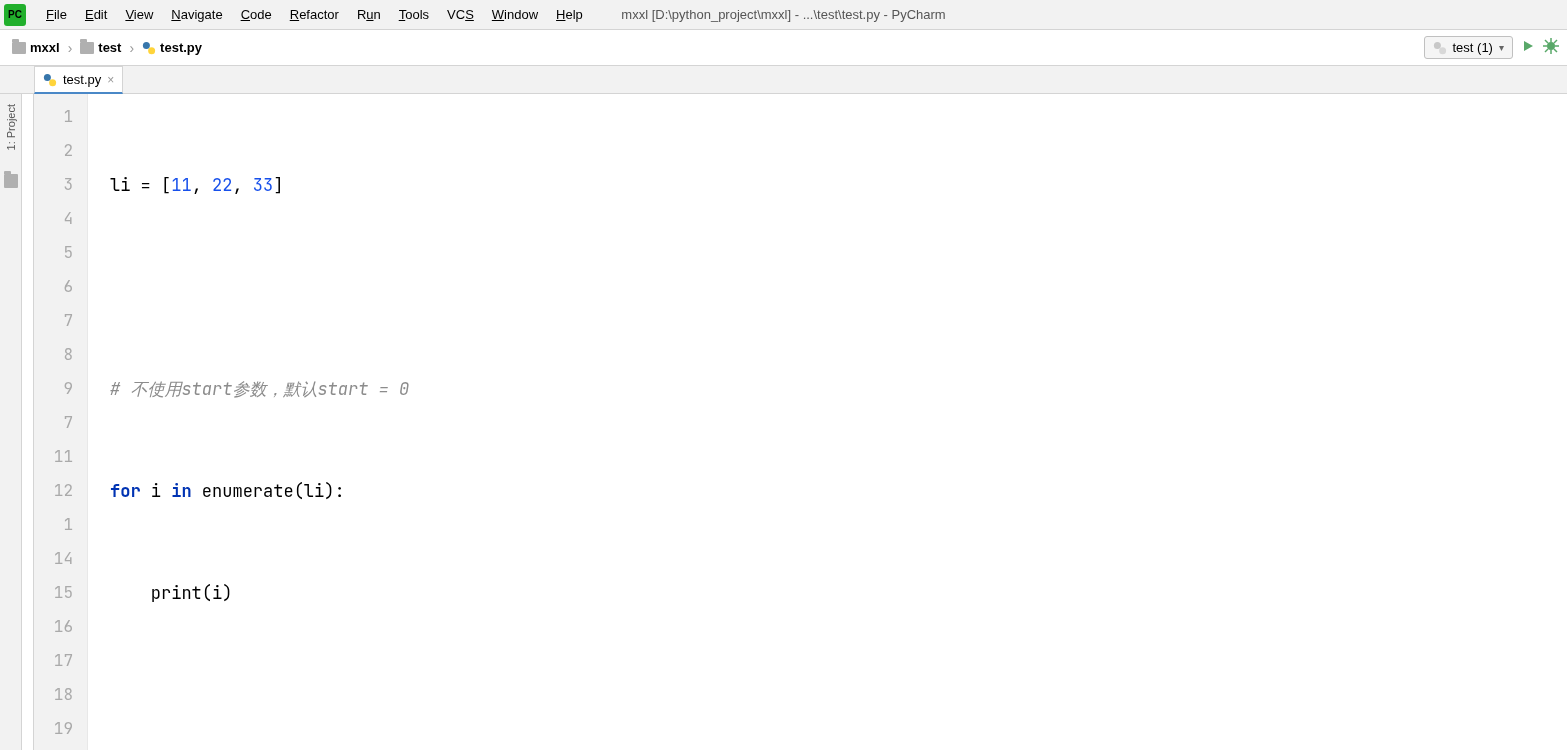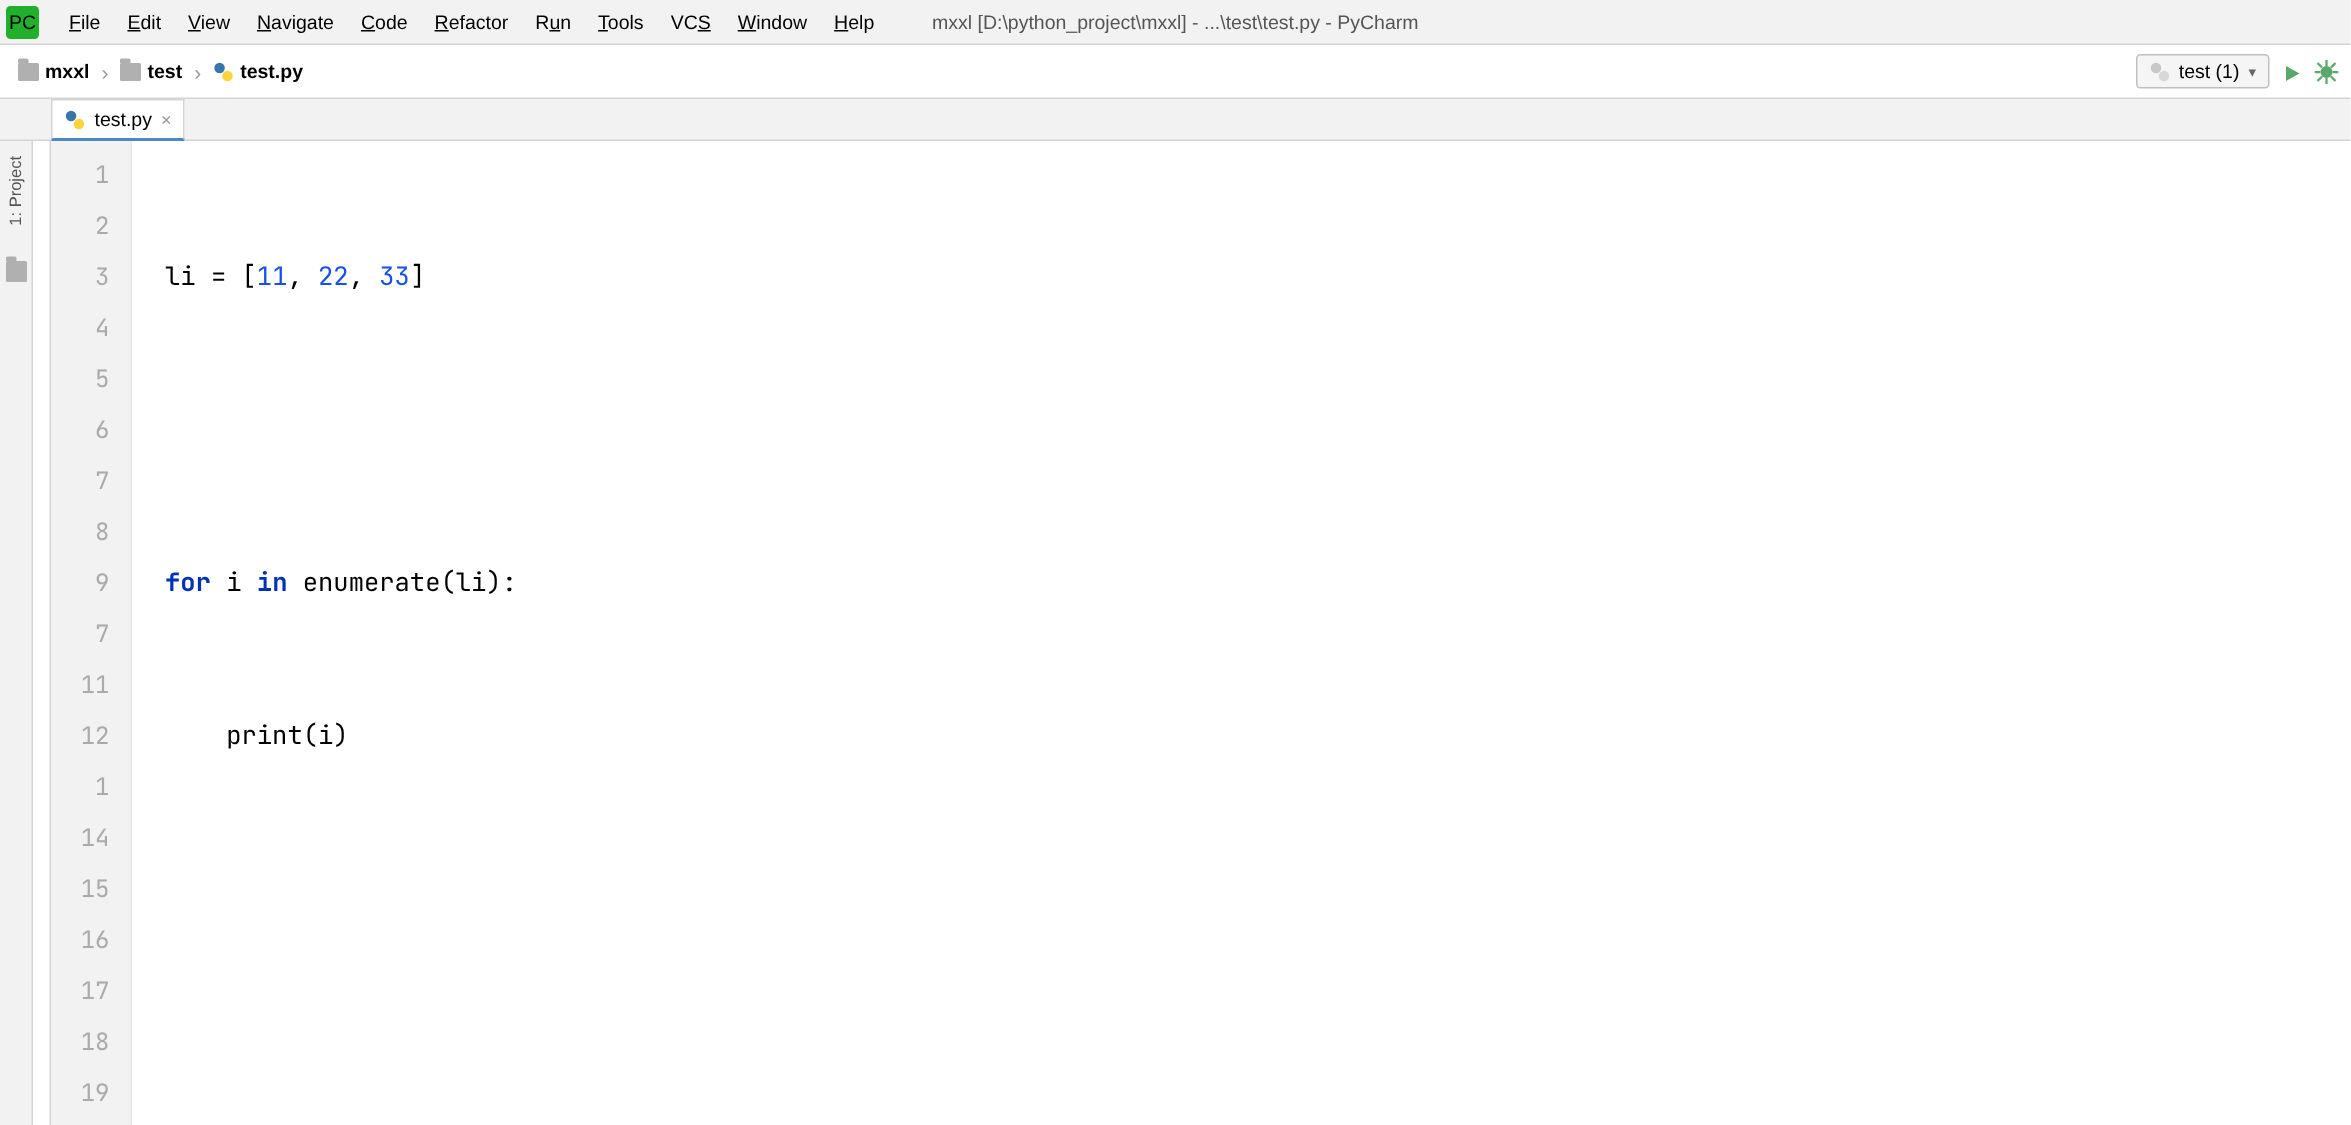--- a/index.html
+++ b/index.html
@@ -1,31 +1,31 @@
 <!DOCTYPE html>
 <html><head>
 <meta charset="utf-8">
 <style>
   * { margin:0; padding:0; box-sizing:border-box; }
   body { font-family:"Segoe UI",Arial,sans-serif; font-size:13px; background:#fff; color:#000; width:1567px; height:750px; overflow:hidden; }
   .menubar { display:flex; align-items:center; height:30px; background:#f2f2f2; border-bottom:1px solid #d4d4d4; padding:0 4px; }
-  .app-icon { width:22px; height:22px; background:#21af2c; border-radius:3px; display:flex; align-items:center; justify-content:center; margin-right:12px; font-size:13px; font-weight:normal; color:#000; }
+  .app-icon { width:22px; height:22px; background:#21af2c; border-radius:3px; display:flex; align-items:center; justify-content:center; margin-right:12px; font-size:10px; font-weight:bold; color:#000; }
   .menu-items { display:flex; gap:2px; }
   .menu-item { padding:4px 8px; cursor:default; }
   .menu-item u { text-decoration:underline; }
   .window-title { margin-left:auto; margin-right:auto; position:absolute; left:50%; transform:translateX(-50%); color:#555; font-size:13px; }
   .toolbar { display:flex; align-items:center; height:36px; background:#fff; border-bottom:1px solid #d4d4d4; padding:0 8px; }
   .breadcrumb { display:flex; align-items:center; gap:4px; font-size:13px; }
   .bc-item { display:flex; align-items:center; gap:4px; padding:2px 4px;font-weight:bold; }
   .bc-sep { color:#999; font-size:14px; }
   .folder-icon { width:14px; height:12px; background:#b0b0b0; border-radius:1px; position:relative; }
   .folder-icon::before { content:""; position:absolute; top:-3px; left:0; width:7px; height:3px; background:#b0b0b0; border-radius:1px 1px 0 0; }
   .py-icon { width:14px; height:14px; display:inline-flex; align-items:center; justify-content:center; }
   .py-icon svg { width:14px; height:14px; }
-  .toolbar-right { margin-left:auto; display:flex; align-items:flex-end; gap:8px;padding-left:36px; }
+  .toolbar-right { margin-left:auto; display:flex; align-items:center; gap:8px;padding-left:36px; }
   .run-config { display:flex; align-items:center; gap:6px; border:1px solid #c0c0c0; background:#f5f5f5; padding:3px 8px; border-radius:3px; font-size:13px; }
   .run-btn { color:#59a869; font-size:14px; }
   .bug-btn { color:#59a869; font-size:14px; }
   .chev { color:#666; font-size:10px; }
   .tabbar { display:flex; align-items:flex-end; height:28px; background:#f2f2f2; border-bottom:1px solid #d4d4d4; padding-left:34px; }
   .tab { display:flex; align-items:center; gap:6px; padding:4px 8px; background:#fff; border:1px solid #d4d4d4; border-bottom:2px solid #4a88c7; border-top:1px solid #d4d4d4; font-size:13px; height:28px; margin-bottom:-1px; }
   .tab-close { color:#999; font-size:12px; }
   .main { display:flex; height:calc(750px - 30px - 36px - 28px); }
   .side-tool { width:22px; background:#f2f2f2; border-right:1px solid #d4d4d4; display:flex; flex-direction:column; align-items:center; padding-top:6px; gap:12px; }
   .side-label { writing-mode:vertical-rl; transform:rotate(180deg); font-size:11px; color:#555; cursor:default; padding:4px 0; }
@@ -152,20 +152,21 @@
     <div class="ln">14</div>
     <div class="ln">15</div>
     <div class="ln">16</div>
     <div class="ln">17</div>
     <div class="ln">18</div>
     <div class="ln">19</div>
   </div>
   <div class="code">
     <div class="code-line"><span class="id">li </span><span>= [</span><span class="num">11</span><span>, </span><span class="num">22</span><span>, </span><span class="num">33</span><span>]</span></div>
     <div class="code-line"></div>
+    <div class="code-line"><span class="cm"># 不使用start参数，默认start = 0</span></div>
     <div class="code-line"><span class="kw">for </span><span class="id">i </span><span class="kw">in </span><span class="fn">enumerate</span><span>(li):</span></div>
     <div class="code-line">    <span class="fn">print</span><span>(i)</span></div>
     <div class="code-line"></div>
     
     
     
     
     
     
     

